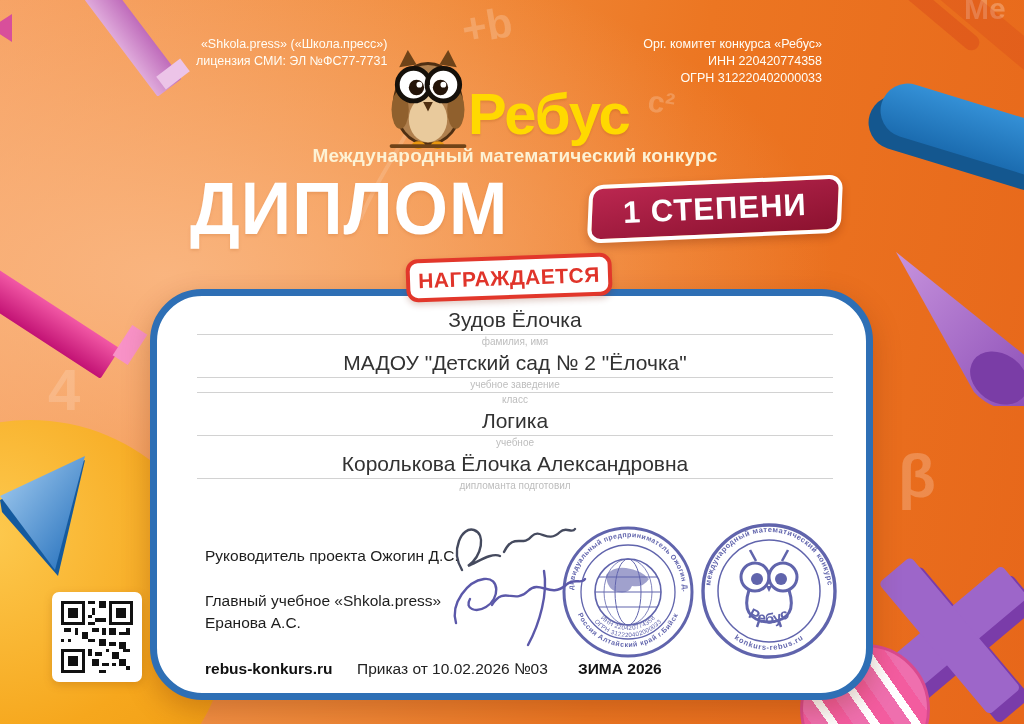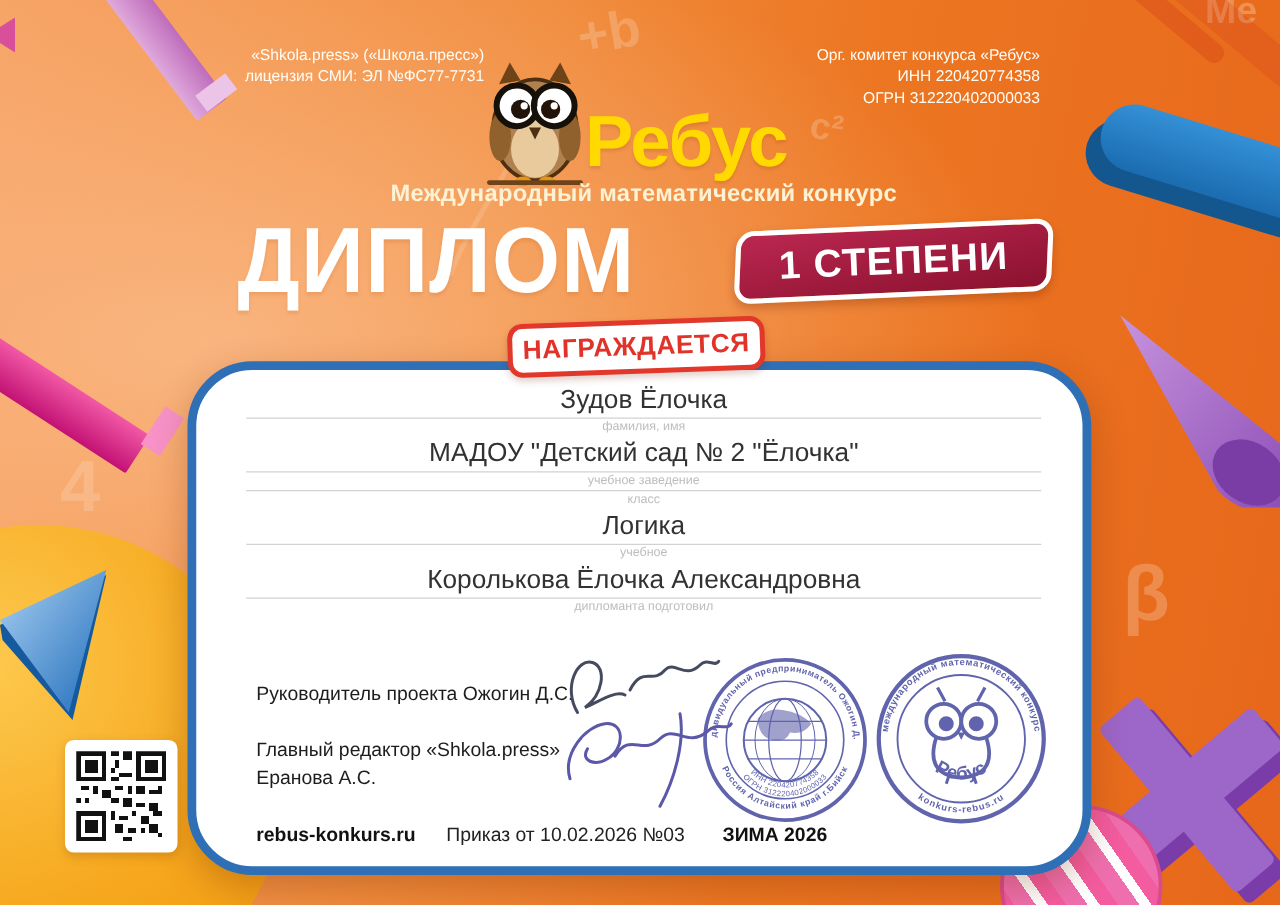--- a/index.html
+++ b/index.html
@@ -27,21 +27,21 @@
   .pill{left:876px;top:114px;width:262px;height:54px;border-radius:28px;transform:rotate(17deg);
     background:linear-gradient(180deg,#3490d6,#1b6cb0);z-index:1;}
   .ball{left:800px;top:644px;width:124px;height:124px;border-radius:50%;z-index:1;
     background:repeating-linear-gradient(55deg,#ef6fae 0 14px,#ffffff 14px 22px,#f35c9f 22px 34px);
     border:3px solid #d94a8f;}
   .circle-yellow{left:-170px;top:420px;width:400px;height:400px;border-radius:50%;z-index:1;
     background:radial-gradient(circle at 40% 28%,#fdc94e 0%,#f6a71d 55%,#f09a10 100%);}
   svg.shape{position:absolute;z-index:1;}
   
   .license{left:196px;top:36px;color:#fffdf6;font-size:12.5px;line-height:17px;z-index:3;text-align:right;}
-  .committee{right:192px;top:36px;color:#fffdf6;font-size:12.5px;line-height:17px;text-align:right;z-index:3;}
+  .committee{right:202px;top:36px;color:#fffdf6;font-size:12.5px;line-height:17px;text-align:right;z-index:3;}
   .owl-logo{left:380px;top:48px;z-index:3;}
   .logo-text{left:468px;top:80px;font-size:58px;font-weight:800;color:#ffd900;z-index:3;
     letter-spacing:-1px;text-shadow:0 2px 2px rgba(150,70,0,.18);}
   .tagline{left:0;top:145px;width:1030px;text-align:center;font-weight:bold;font-size:19px;
     color:#fdf2d4;z-index:3;letter-spacing:.2px;}
   .diploma-title{left:190px;top:166px;font-size:70px;font-weight:800;color:#ffffff;z-index:3;
     letter-spacing:1px;transform:scaleY(1.06);transform-origin:top left;
     text-shadow:0 2px 3px rgba(160,70,0,.15);}
   .degree-badge{left:588px;top:180px;width:246px;height:50px;z-index:3;
     background:linear-gradient(170deg,#bb2750 0%,#a01b3e 55%,#8c122f 100%);
@@ -194,21 +194,21 @@
     </div>
     <div class="field">
       <div class="field-value">Королькова Ёлочка Александровна</div>
       <div class="field-line"></div>
       <div class="field-label">дипломанта подготовил</div>
     </div>
   </div>
 
   <div class="abs sign-line1">Руководитель проекта Ожогин Д.С.</div>
   <div class="abs sign-line2">
-    <div>Главный редактор «Shkola.press»</div>
+    <div>Главный учебное «Shkola.press»</div>
     <div>Еранова А.С.</div>
   </div>
 
   <svg class="sig" style="left:448px;top:520px;" width="130" height="64" viewBox="0 0 130 64">
     <g fill="none" stroke="#454a5e" stroke-width="2.4" stroke-linecap="round">
       <path d="M14,50 C2,30 14,6 26,10 C38,14 34,36 20,46 C30,42 44,32 52,36"></path>
       <path d="M56,32 C66,12 74,28 84,16 C92,8 100,24 112,12 C118,6 124,14 127,9"></path>
     </g>
   </svg>
   <svg class="sig" style="left:448px;top:563px;" width="140" height="86" viewBox="0 0 140 86">

